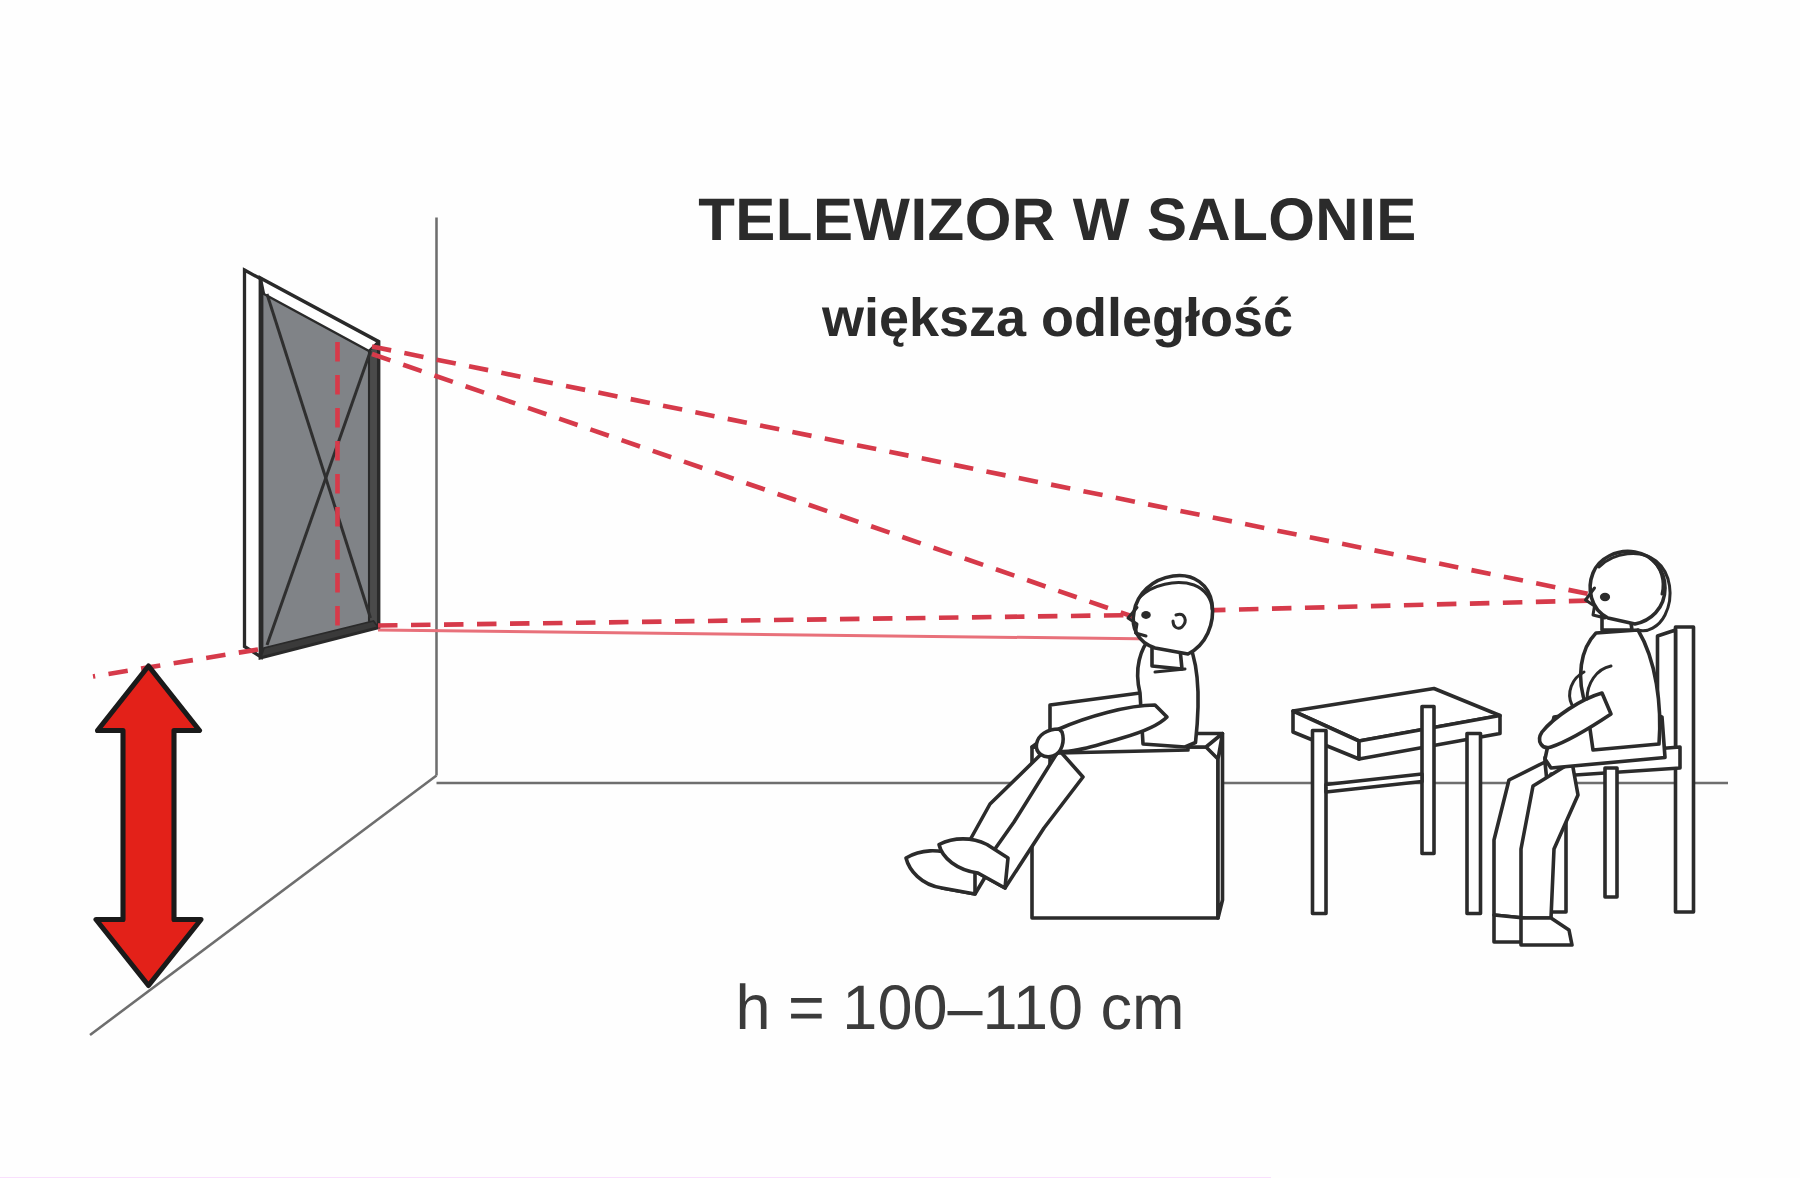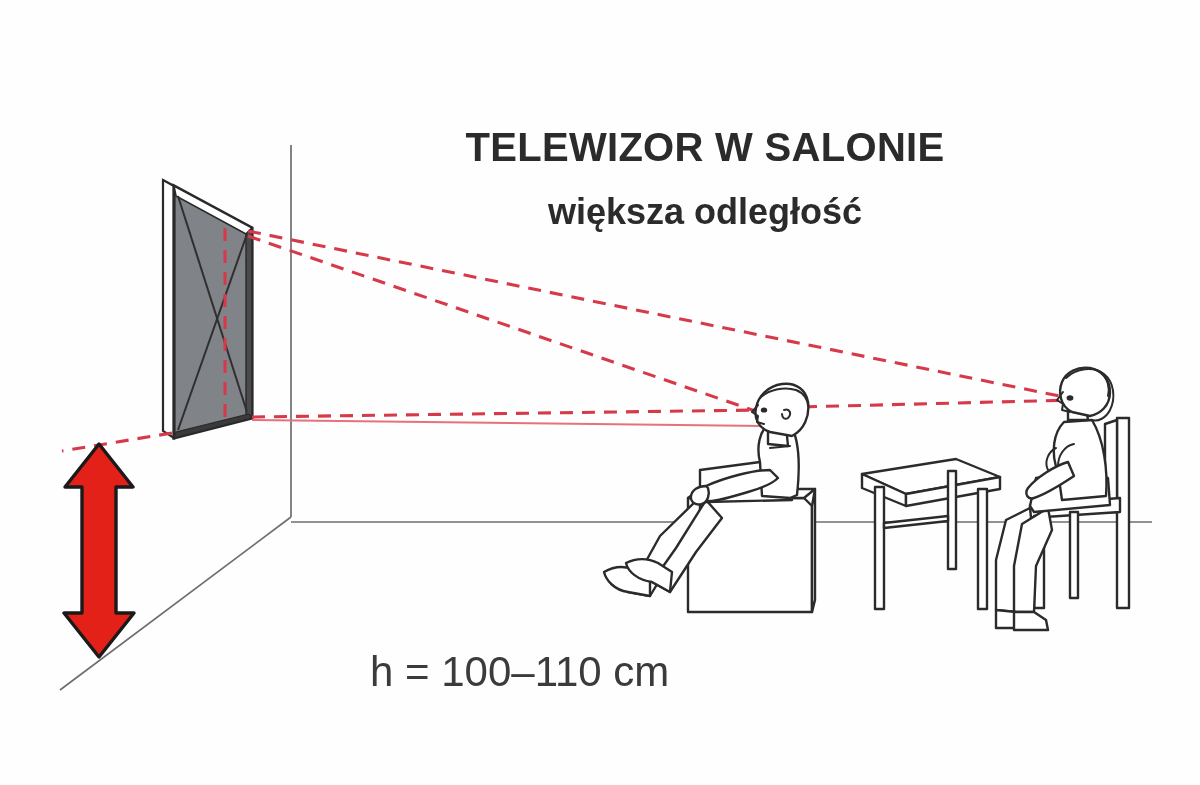--- a/index.html
+++ b/index.html
@@ -38,20 +38,21 @@
     font-weight:bold;
     line-height:1.15;
     margin-top:22px;
     color:#2b2b2b;
     white-space:nowrap;
   }
   .height-label{
     position:absolute;
     left:370px; top:648px;
     width:540px;
+    text-align:center;
     font-size:42px;
     font-weight:400;
     color:#3b3b3b;
     white-space:nowrap;
     pointer-events:none;
   }
 </style>
 </head>
 <body>
 

